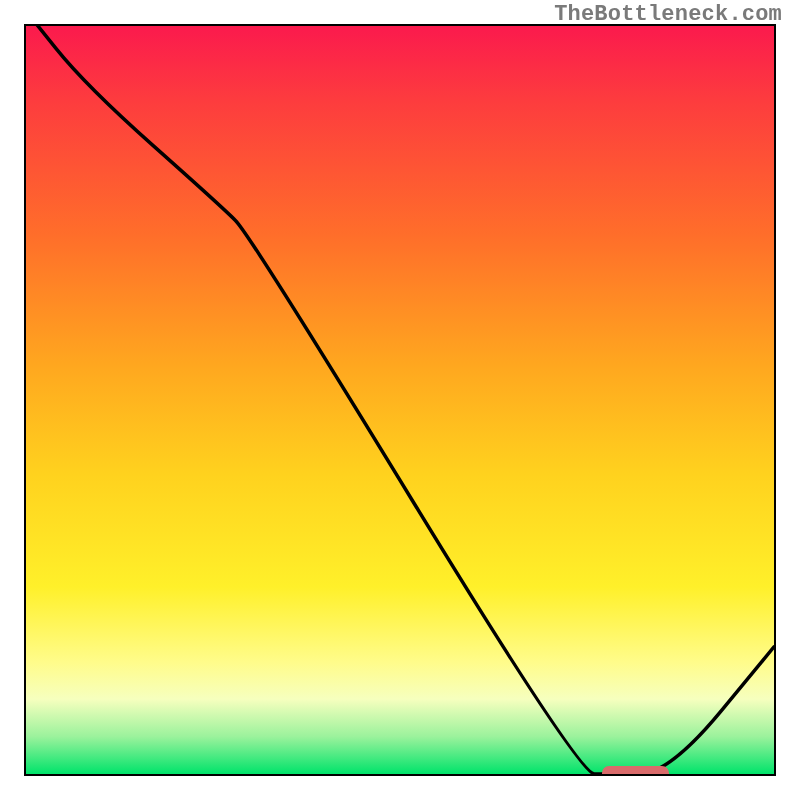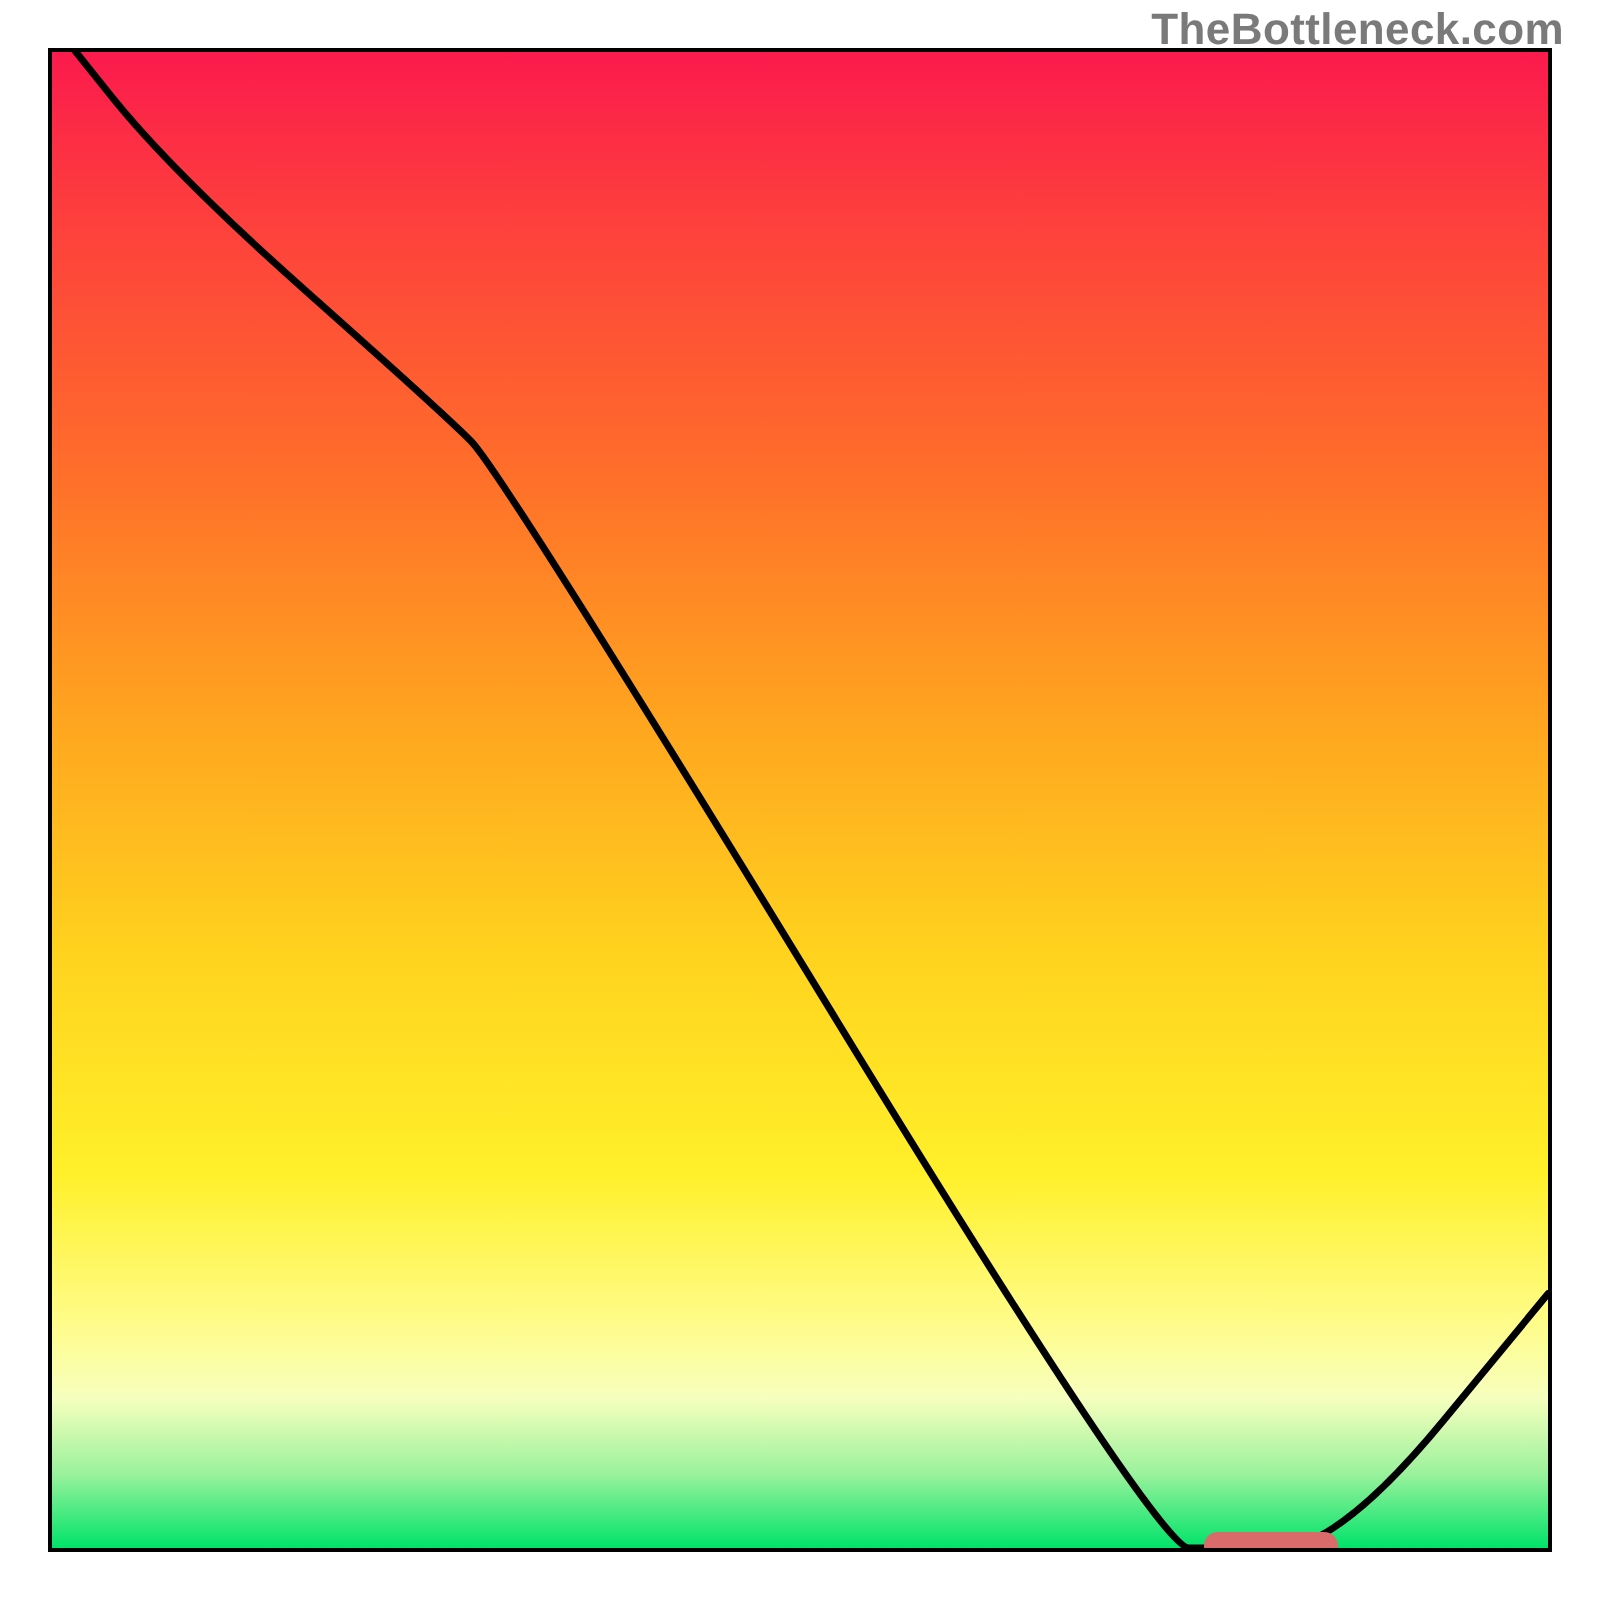--- a/index.html
+++ b/index.html
@@ -8,20 +8,21 @@
     width: 800px;
     height: 800px;
     overflow: hidden;
     background: #ffffff;
     font-family: Arial, Helvetica, sans-serif;
   }
   .chart-wrapper {
     position: relative;
     width: 800px;
     height: 572px;
+    font-family: Liberation Mono, monospace;
   }
   .plot-area {
     position: absolute;
     left: 24px;
     top: 24px;
     width: 752px;
     height: 752px;
     border: 2px solid #000000;
     box-sizing: border-box;
     overflow: hidden;

